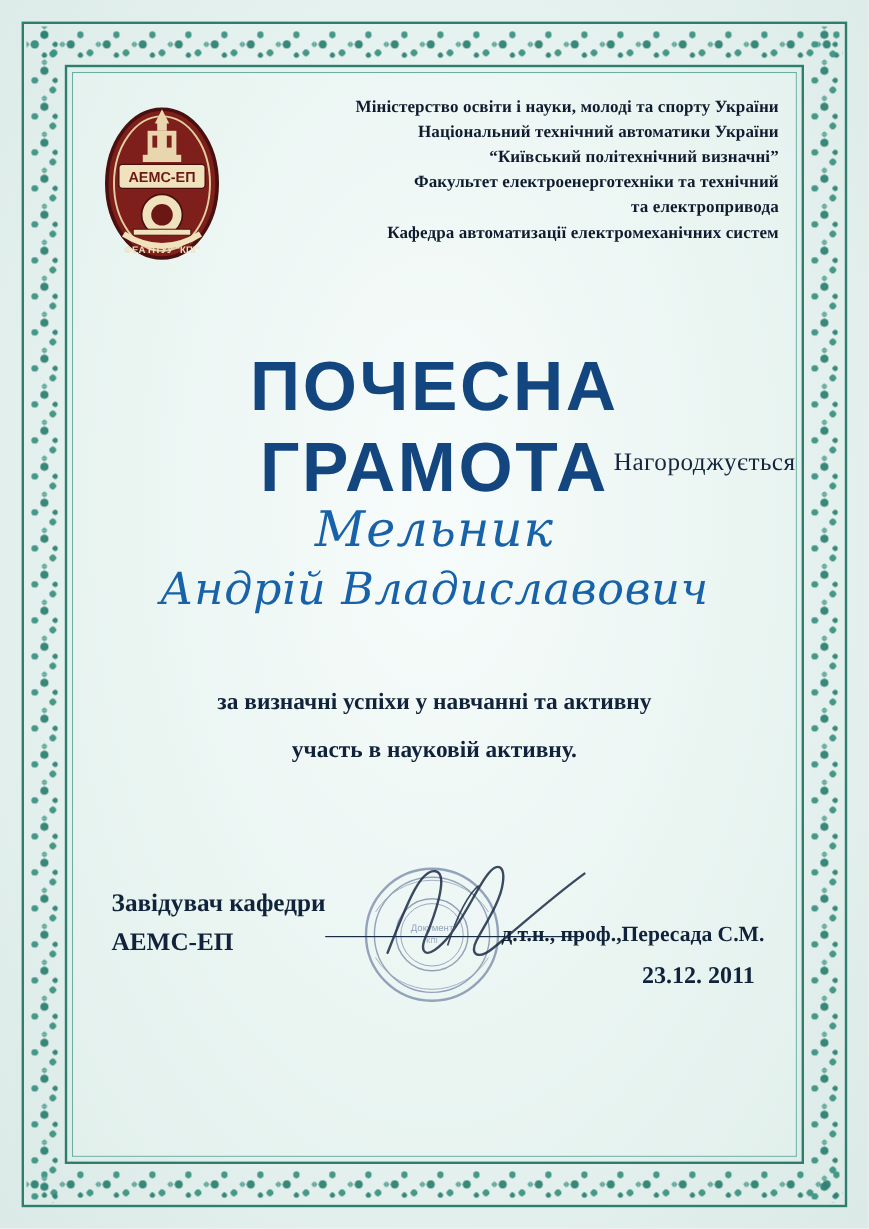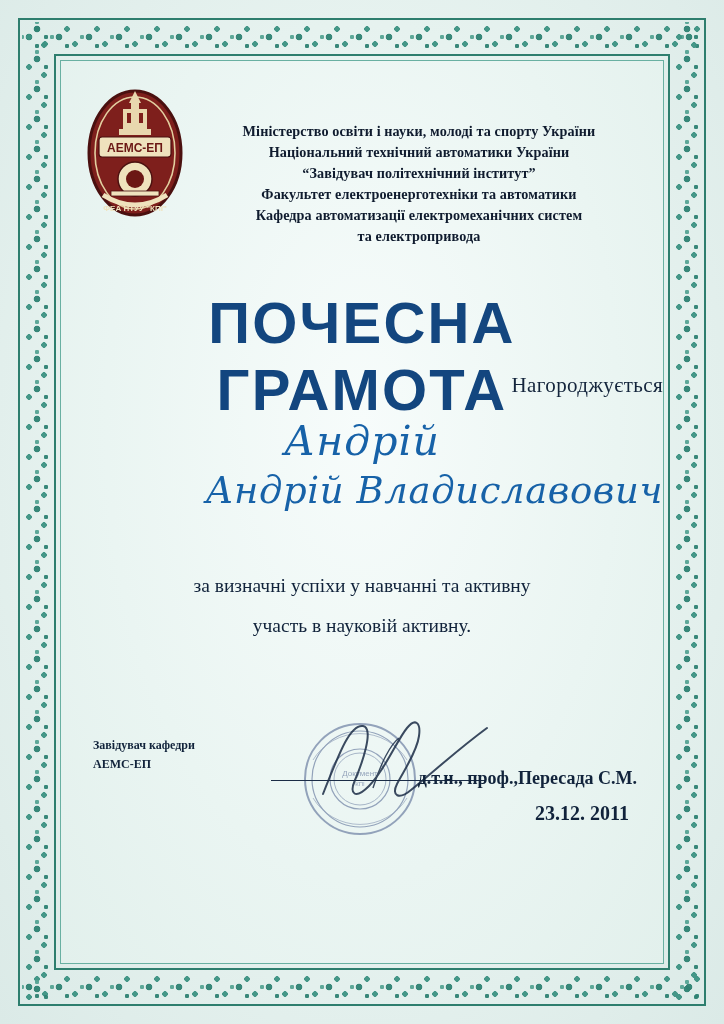--- a/index.html
+++ b/index.html
@@ -119,23 +119,22 @@
     align-items: flex-start;
   }
   .emblem {
     width: 108px;
     min-width: 108px;
     margin-left: 20px;
     margin-top: 4px;
   }
   .header-text {
     flex: 1;
-    text-align: center;
+    text-align: right;
     padding-right: 14px;
-    margin-top: 42px;
   }
   .header-text div {
     font-family: "Liberation Serif", serif;
     font-weight: bold;
     font-size: 14.2px;
     color: #0f1b2e;
     line-height: 1.48;
     letter-spacing: 0.1px;
   }
 
@@ -177,50 +176,49 @@
     font-size: 41px;
     letter-spacing: 1px;
     line-height: 1.25;
   }
   .recipient .line2 {
     font-family: "DejaVu Serif", serif;
     font-style: italic;
     font-size: 37px;
     letter-spacing: 0.6px;
     line-height: 1.3;
-    text-align: right;
   }
 
   .reason {
     position: absolute;
     top: 505px;
     width: 100%;
     text-align: center;
     font-family: "Liberation Serif", serif;
-    font-weight: normal;
+    font-weight: bold;
     font-size: 19.5px;
     color: #11233b;
     line-height: 2.05;
   }
 
   
   .sign-block {
     position: absolute;
     left: 32px;
     right: 26px;
     top: 675px;
     height: 140px;
   }
   .sign-left {
     position: absolute;
     left: 0;
     top: 0;
     font-family: "Liberation Serif", serif;
     font-weight: bold;
-    font-size: 12px;
+    font-size: 21px;
     color: #11233b;
     line-height: 1.55;
   }
   .sign-rule {
     position: absolute;
     left: 178px;
     right: 152px;
     top: 44px;
     border-bottom: 1.6px solid #1b2c46;
   }
@@ -299,33 +297,33 @@
           <circle cx="54" cy="96" r="17" fill="#efe2bd" stroke="#4a100f" stroke-width="1.4"></circle>
           <circle cx="54" cy="96" r="9" fill="#6b1714"></circle>
           <rect x="30" y="108" width="48" height="5" fill="#efe2bd" stroke="#4a100f" stroke-width="0.8"></rect>
           <path d="M22 112 Q54 132 86 112" fill="none" stroke="#efe2bd" stroke-width="5"></path>
           <text x="54" y="128" text-anchor="middle" font-family="Liberation Sans, sans-serif" font-size="8" font-weight="bold" fill="#efe2bd">ФЕА НТУУ "КПІ"</text>
         </svg>
       </div>
       <div class="header-text">
         <div>Міністерство освіти і науки, молоді та спорту України</div>
         <div>Національний технічний автоматики України</div>
-        <div>“Завідувач політехнічний інститут”</div>
-        <div>Факультет електроенерготехніки та автоматики</div>
+        <div>“Київський політехнічний визначні”</div>
+        <div>Факультет електроенерготехніки та технічний</div>
+        <div>та електропривода</div>
         <div>Кафедра автоматизації електромеханічних систем</div>
-        <div>та електропривода</div>
       </div>
     </div>
 
     <div class="title">ПОЧЕСНА ГРАМОТА</div>
 
     <div class="subtitle">Нагороджується</div>
 
     <div class="recipient">
-      <div class="line1">Андрій</div>
+      <div class="line1">Мельник</div>
       <div class="line2">Андрій Владиславович</div>
     </div>
 
     <div class="reason">
       <div>за визначні успіхи у навчанні та активну</div>
       <div>участь в науковій активну.</div>
     </div>
 
     <div class="sign-block">
       <div class="sign-left">

